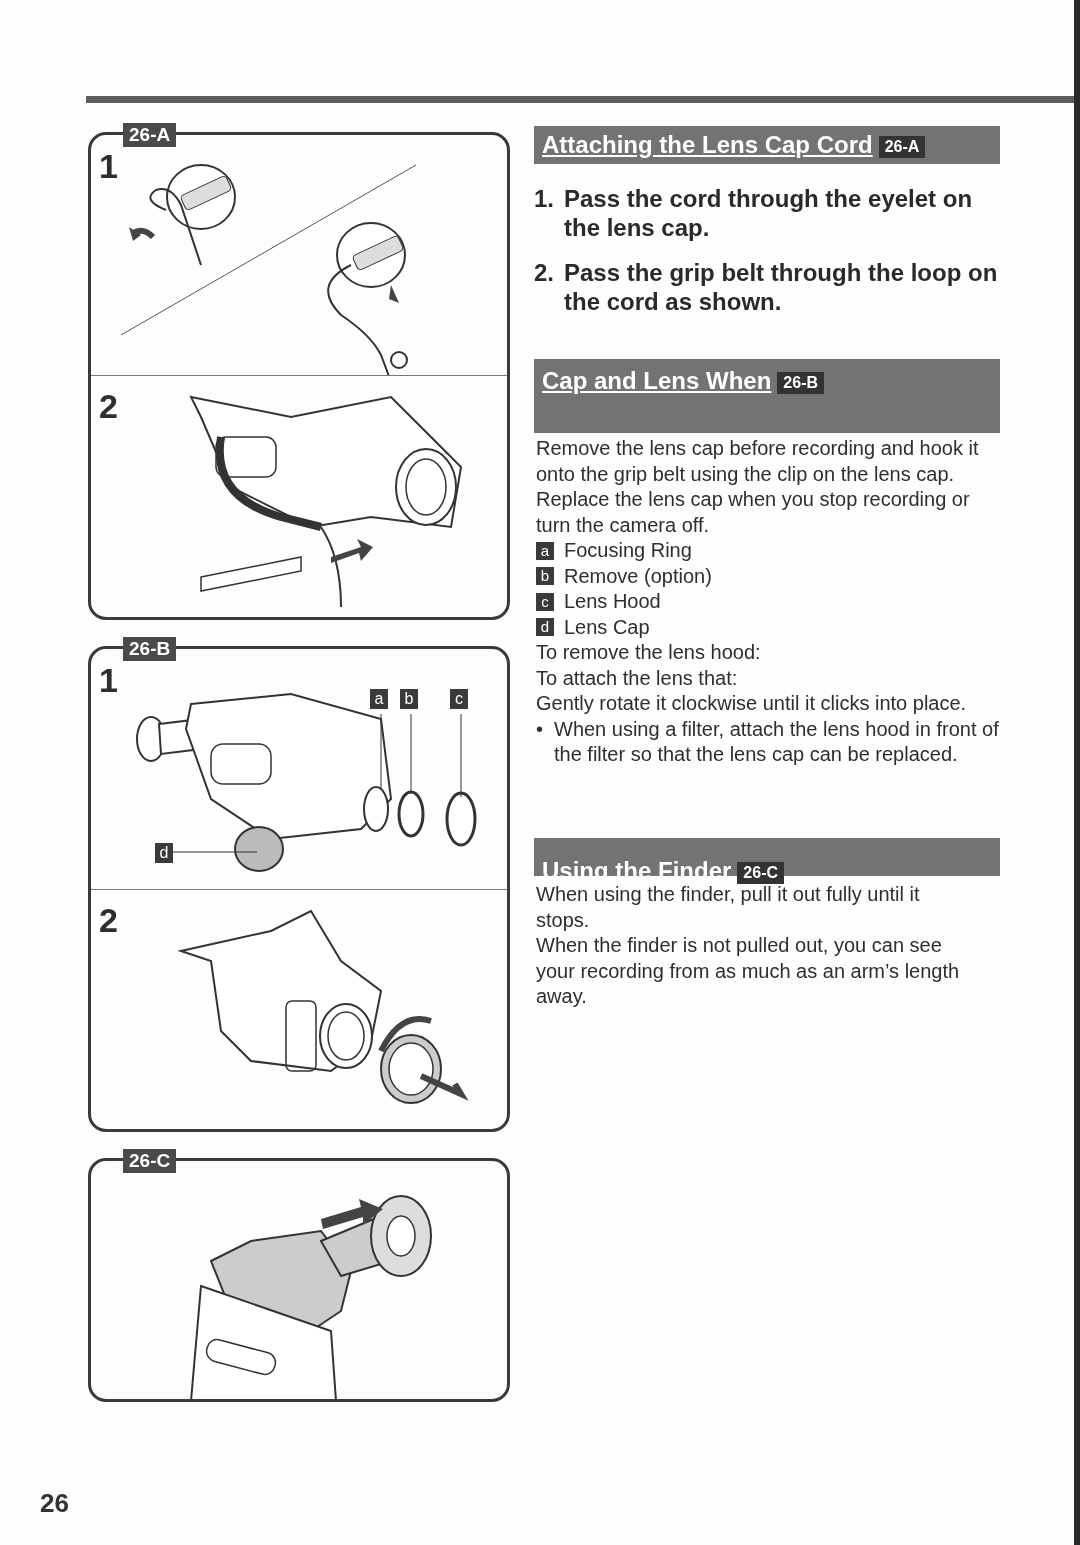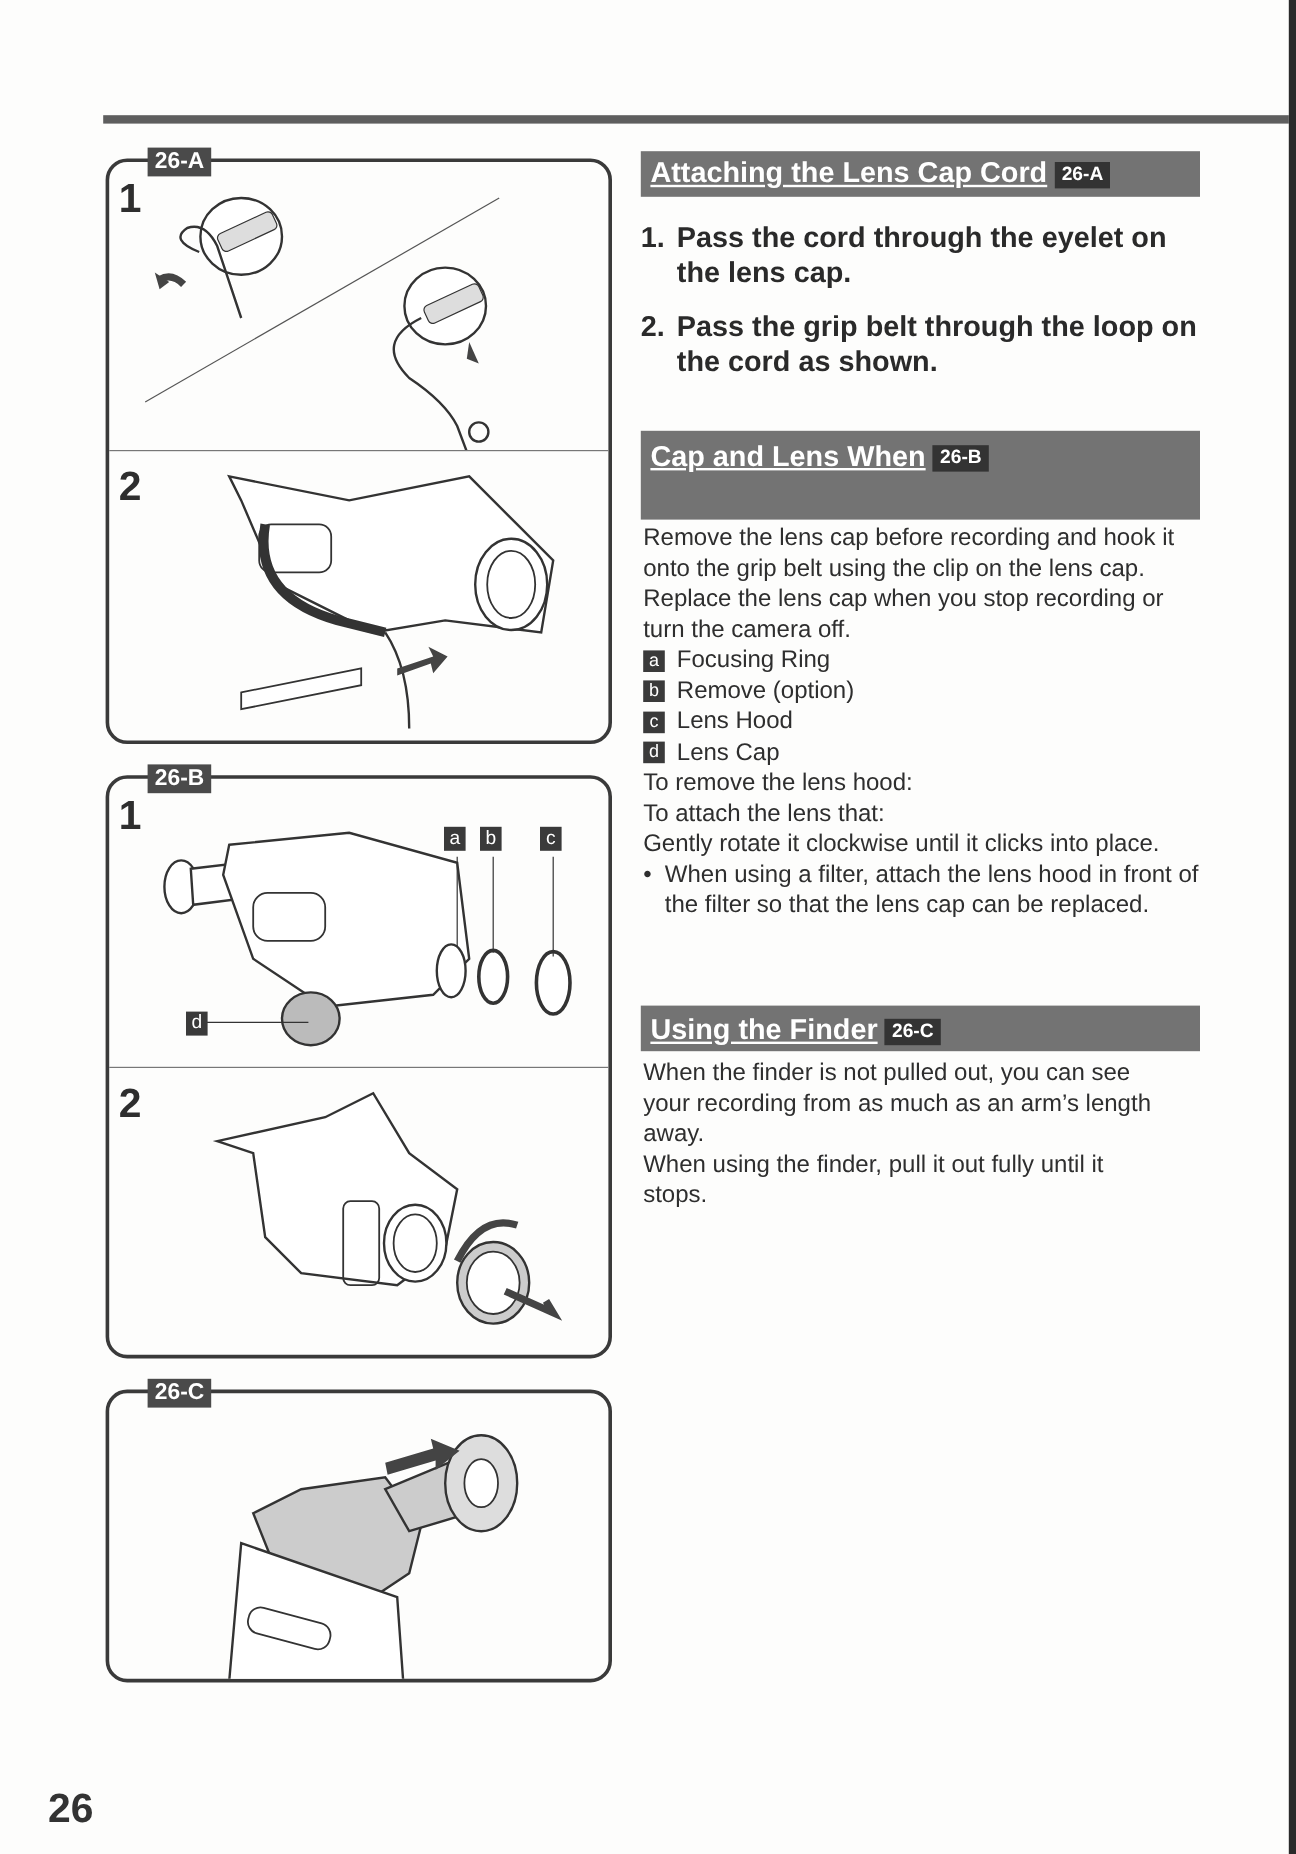--- a/index.html
+++ b/index.html
@@ -26,21 +26,21 @@
       line-height: 22px; vertical-align: middle; margin-left: 6px; font-weight: bold; }
     .steps { position: absolute; left: 534px; top: 184px; width: 470px; font-size: 24px; font-weight: bold; color: #2a2a2a; }
     .steps .step { display: flex; margin-bottom: 16px; line-height: 29px; }
     .steps .n { width: 30px; flex: none; }
     .body-text { position: absolute; left: 536px; width: 466px; font-size: 20px; line-height: 25.5px; color: #2e2e2e; }
     .legend-row { display: flex; align-items: center; }
     .legend-key { display: inline-block; width: 18px; height: 18px; background: #3a3a3a; color: #fff;
       font-size: 15px; line-height: 17px; text-align: center; margin-right: 10px; }
     .bullet { display: flex; }
     .bullet .dot { width: 18px; flex: none; }
-    .page-number { position: absolute; left: 40px; top: 1488px; font-size: 34px; font-weight: bold; color: #333; }
+    .page-number { position: absolute; left: 40px; top: 1488px; font-size: 26px; font-weight: bold; color: #333; }
     .callout { position: absolute; width: 18px; height: 20px; background: #3a3a3a; color: #fff; font-size: 16px;
       text-align: center; line-height: 19px; }
   </style>
 </head>
 <body>
 
 <div class="top-rule"></div>
 <div class="right-edge"></div>
 
 <div class="panel" style="left:88px; top:132px; width:422px; height:488px;">
@@ -160,22 +160,22 @@
   </div>
   <div>To remove the lens hood:</div>
   <div>To attach the lens that:</div>
   <div>Gently rotate it clockwise until it clicks into place.</div>
   <div class="bullet">
     <span class="dot">•</span>
     <span>When using a filter, attach the lens hood in front of the filter so that the lens cap can be replaced.</span>
   </div>
 </div>
 
-<div class="section-bar" style="top:838px; height:38px; padding-top:3px;">
+<div class="section-bar" style="top:838px; height:38px; padding-top:15px;">
   <span>Using the Finder</span><span class="ref-tag">26-C</span>
 </div>
 
 <div class="body-text" style="top:882px; width:440px;">
+  <div>When using the finder, pull it out fully until it stops.</div>
   <div>When the finder is not pulled out, you can see your recording from as much as an arm’s length away.</div>
-  <div>When using the finder, pull it out fully until it stops.</div>
 </div>
 
 <div class="page-number">26</div>
 
 </body></html>

